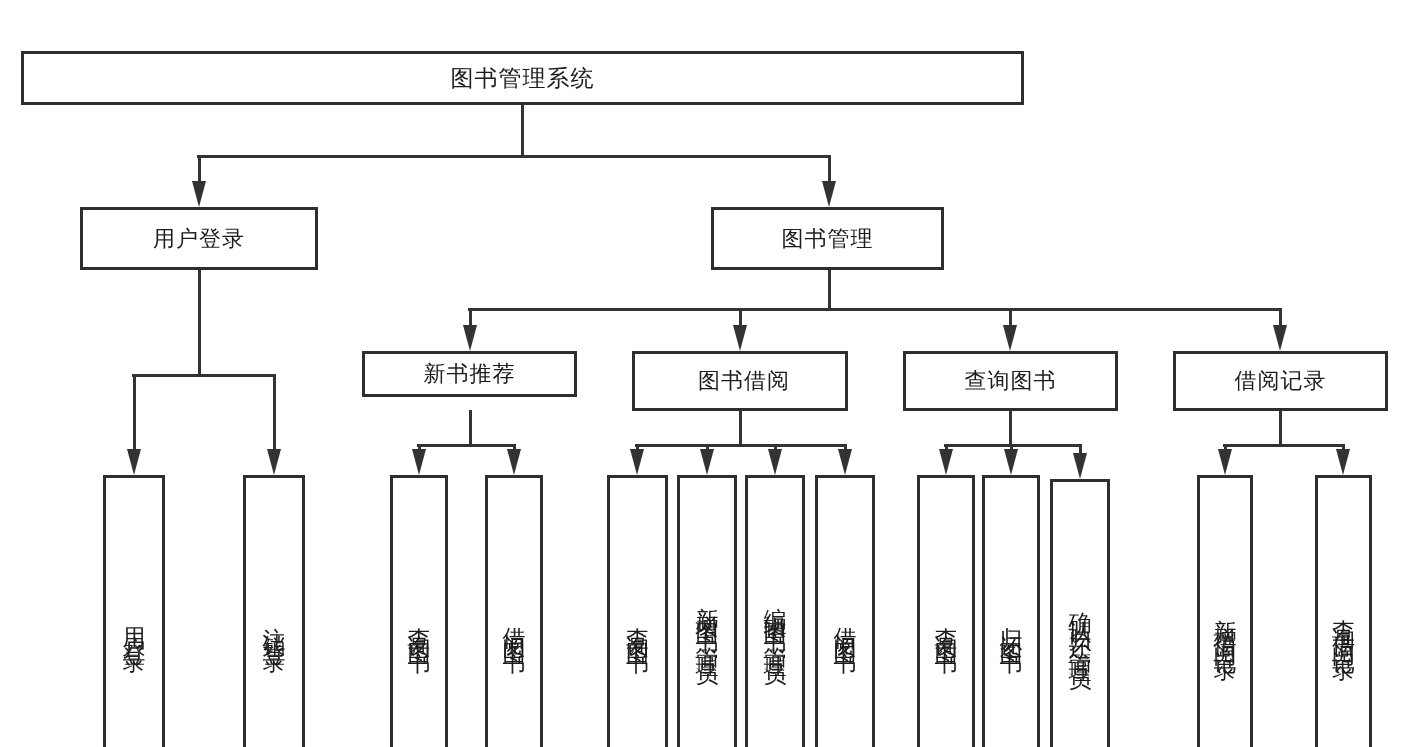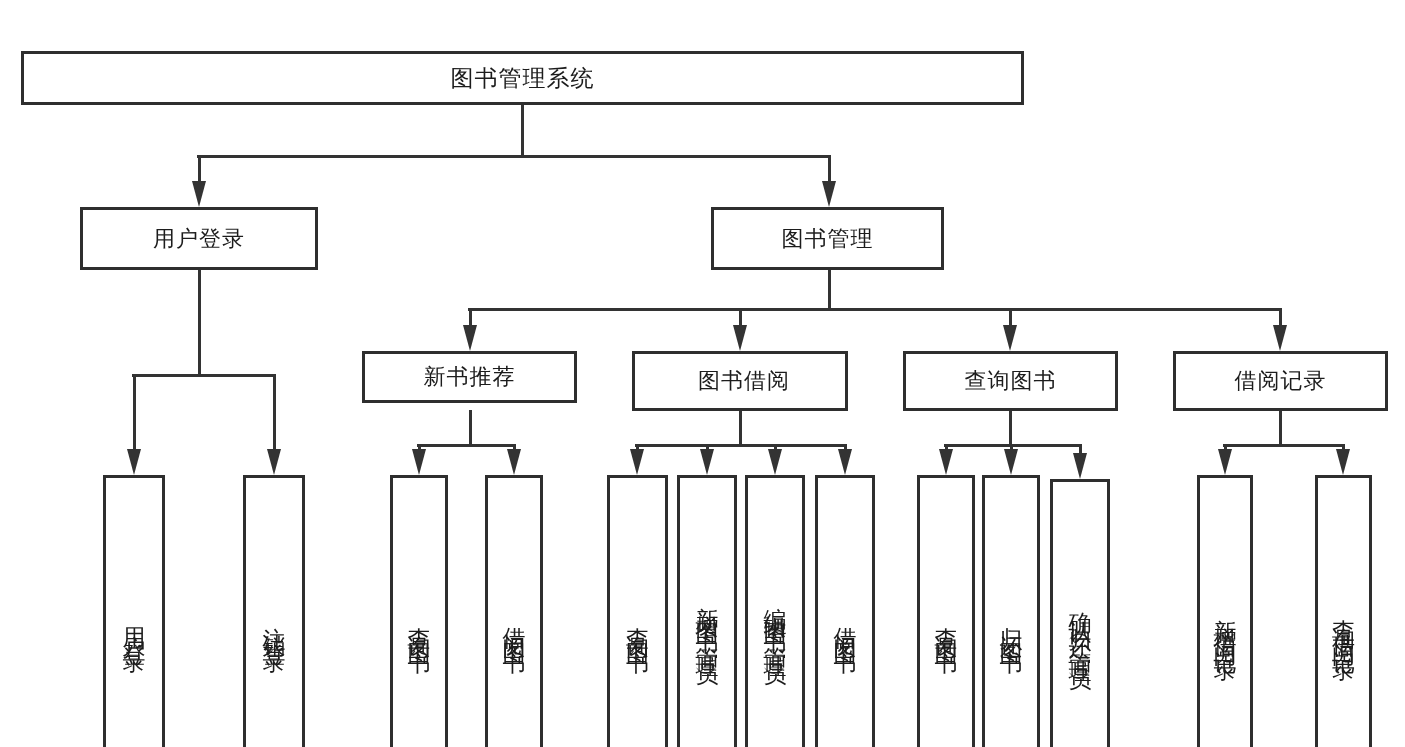--- a/index.html
+++ b/index.html
@@ -101,21 +101,21 @@
       <div class="arrow" style="left: 939px; top: 411px; border-top-color: rgb(51, 51, 51);"></div>
       <div class="arrow" style="left: 1004px; top: 411px; border-top-color: rgb(51, 51, 51);"></div>
       <div class="arrow" style="left: 1073px; top: 415px; border-top-color: rgb(51, 51, 51);"></div>
       <div class="arrow" style="left: 1218px; top: 411px; border-top-color: rgb(51, 51, 51);"></div>
       <div class="arrow" style="left: 1336px; top: 411px; border-top-color: rgb(51, 51, 51);"></div>
     </div>
   <div id="nodes">
       <div class="node h root" style="left: 21px; top: 13px; width: 1003px; height: 54px; border-color: rgb(46, 46, 46); color: rgb(28, 28, 28);">图书管理系统</div>
       <div class="node h" style="left: 80px; top: 169px; width: 238px; height: 63px; border-color: rgb(46, 46, 46); color: rgb(28, 28, 28);">用户登录</div>
       <div class="node h" style="left: 711px; top: 169px; width: 233px; height: 63px; border-color: rgb(46, 46, 46); color: rgb(28, 28, 28);">图书管理</div>
-      <div class="node h" style="left: 362px; top: 313px; width: 215px; height: 52px; border-color: rgb(46, 46, 46); color: rgb(28, 28, 28);">新书推荐</div>
+      <div class="node h" style="left: 362px; top: 313px; width: 215px; height: 46px; border-color: rgb(46, 46, 46); color: rgb(28, 28, 28);">新书推荐</div>
       <div class="node h" style="left: 632px; top: 313px; width: 216px; height: 60px; border-color: rgb(46, 46, 46); color: rgb(28, 28, 28); padding-left: 8px;">图书借阅</div>
       <div class="node h" style="left: 903px; top: 313px; width: 215px; height: 60px; border-color: rgb(46, 46, 46); color: rgb(28, 28, 28);">查询图书</div>
       <div class="node h" style="left: 1173px; top: 313px; width: 215px; height: 60px; border-color: rgb(46, 46, 46); color: rgb(28, 28, 28);">借阅记录</div>
       <div class="node v" style="left: 103px; top: 437px; width: 62px; height: 300px; border-color: rgb(46, 46, 46); color: rgb(28, 28, 28);">
         <span class="vtext">用户登录</span>
       </div>
       <div class="node v" style="left: 243px; top: 437px; width: 62px; height: 300px; border-color: rgb(46, 46, 46); color: rgb(28, 28, 28);">
         <span class="vtext">注销登录</span>
       </div>
       <div class="node v" style="left: 390px; top: 437px; width: 58px; height: 300px; border-color: rgb(46, 46, 46); color: rgb(28, 28, 28);">

